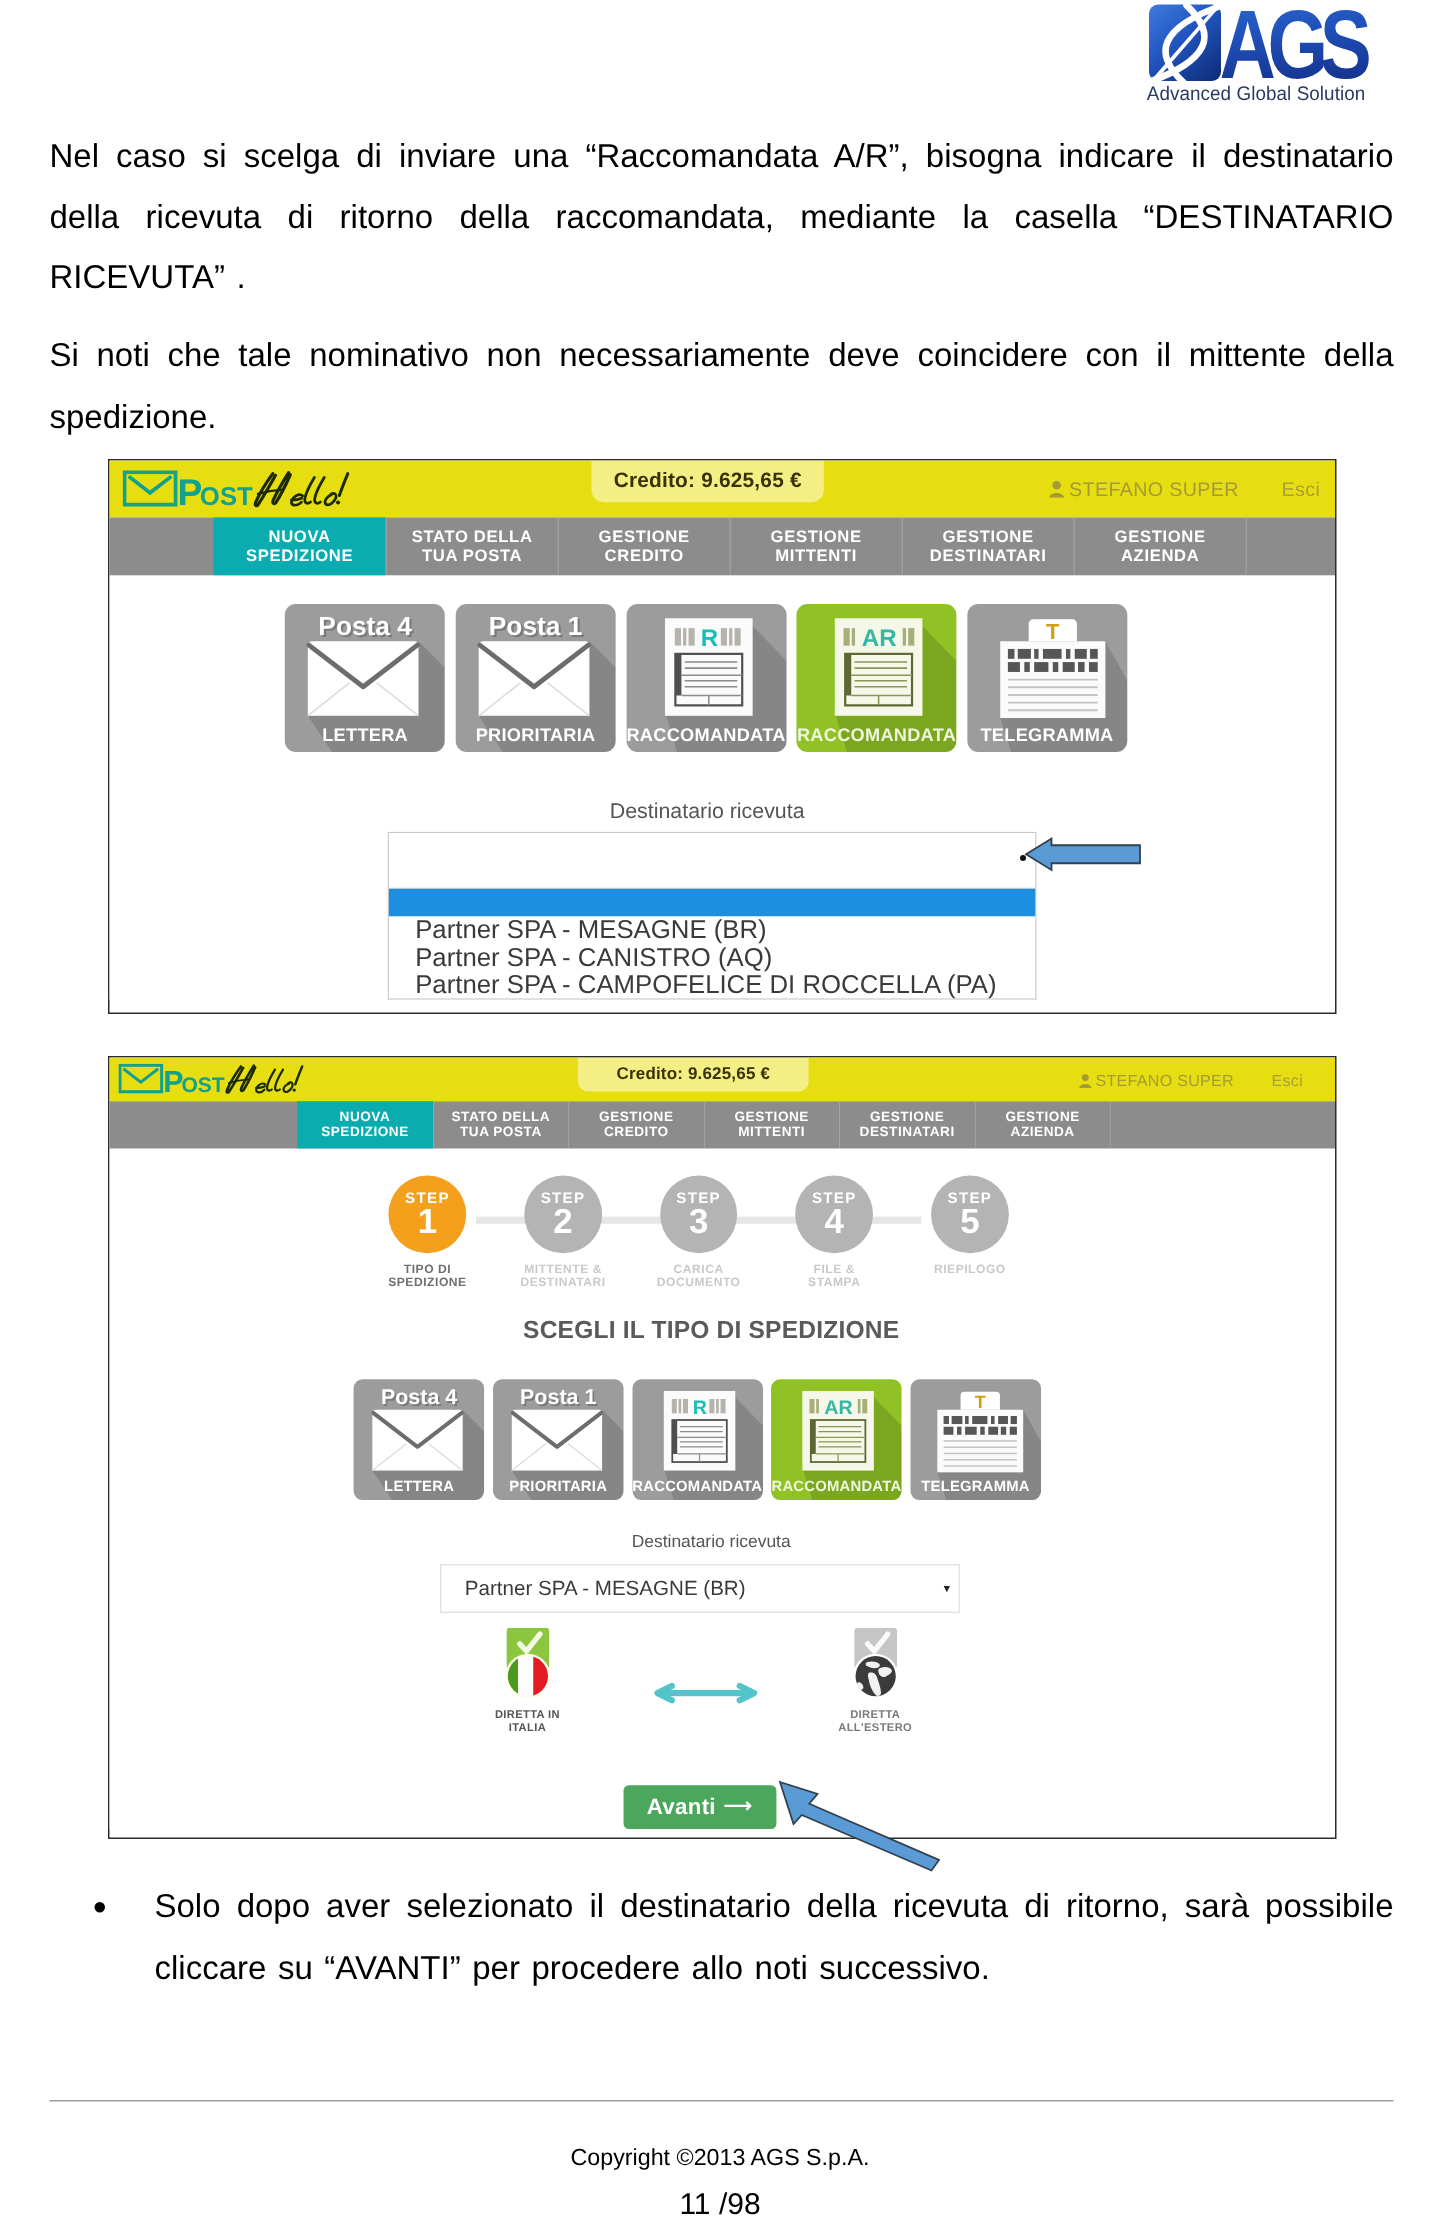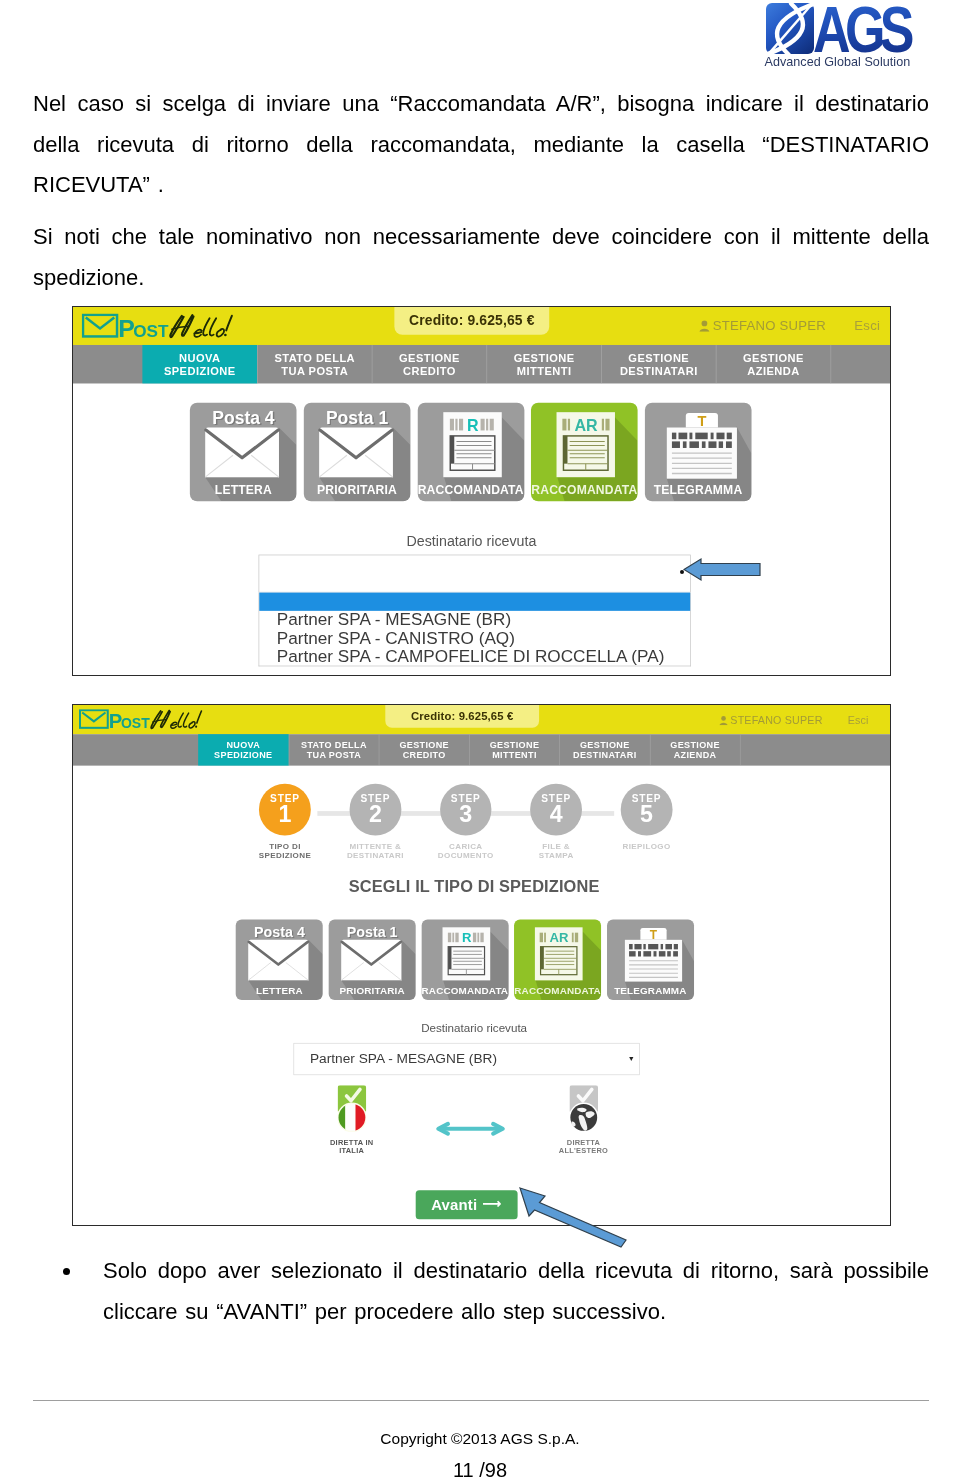--- a/index.html
+++ b/index.html
@@ -155,21 +155,21 @@
       </g>
       <g transform="translate(8.5,0) scale(0.96,1)">
         <text x="0" y="66.5" font-family="'Liberation Sans',sans-serif" font-size="13.1" fill="#2b3a63" letter-spacing="0.05">Advanced Global Solution</text>
       </g>
     </svg>
   </div>
 
   <div class="doc-text para1">Nel caso si scelga di inviare una “Raccomandata A/R”,  bisogna indicare il destinatario della ricevuta di ritorno della raccomandata, mediante la casella  “DESTINATARIO RICEVUTA” .</div>
   <div class="doc-text para2">Si noti che tale nominativo non necessariamente deve coincidere con il mittente della spedizione.</div>
   <div class="bullet"></div>
-  <div class="doc-text para3">Solo dopo aver selezionato il destinatario della ricevuta di ritorno, sarà possibile cliccare su “AVANTI” per procedere allo step successivo.</div>
+  <div class="doc-text para3">Solo dopo aver selezionato il destinatario della ricevuta di ritorno, sarà possibile cliccare su “AVANTI” per procedere allo noti successivo.</div>
 
   <div class="footer-rule"></div>
   <div class="copyright">Copyright ©2013 AGS S.p.A.</div>
   <div class="pageno">11 /98</div>
   <div class="shot shot1">
    <div class="shot-inner" id="inner1">
       <div class="app-header">
         <div class="brand"><svg width="210" height="42" viewBox="0 0 210 42">
               <g fill="none" stroke="#12a18e" stroke-width="3.4">
                 <rect x="1.7" y="1.7" width="46.6" height="29.6"></rect>

